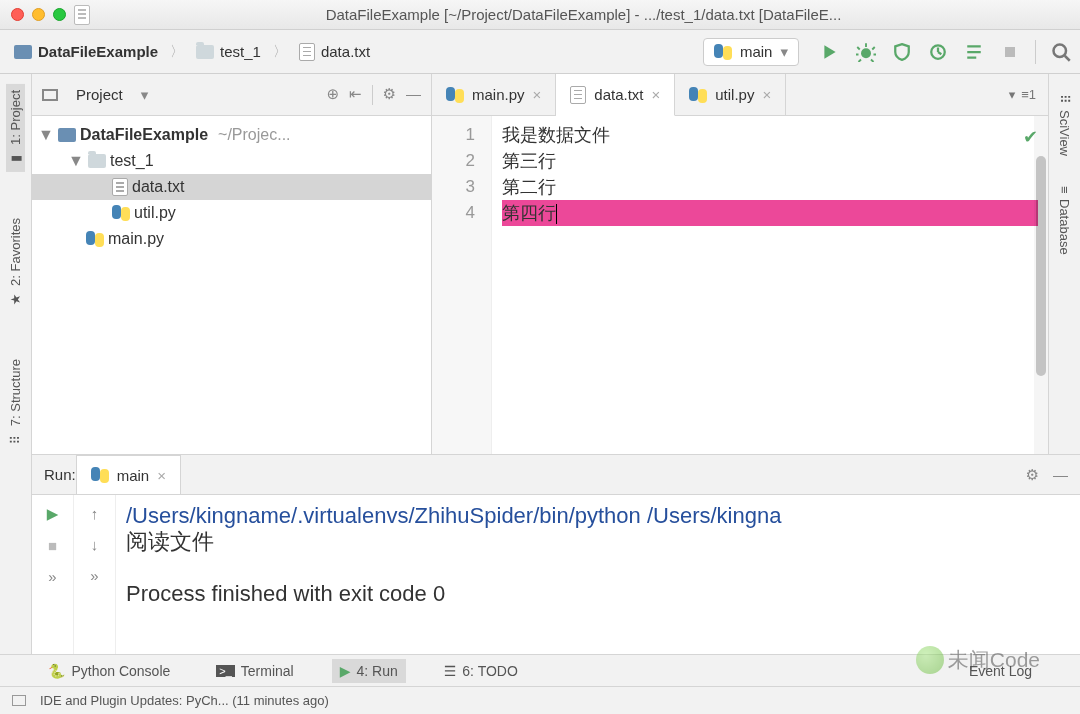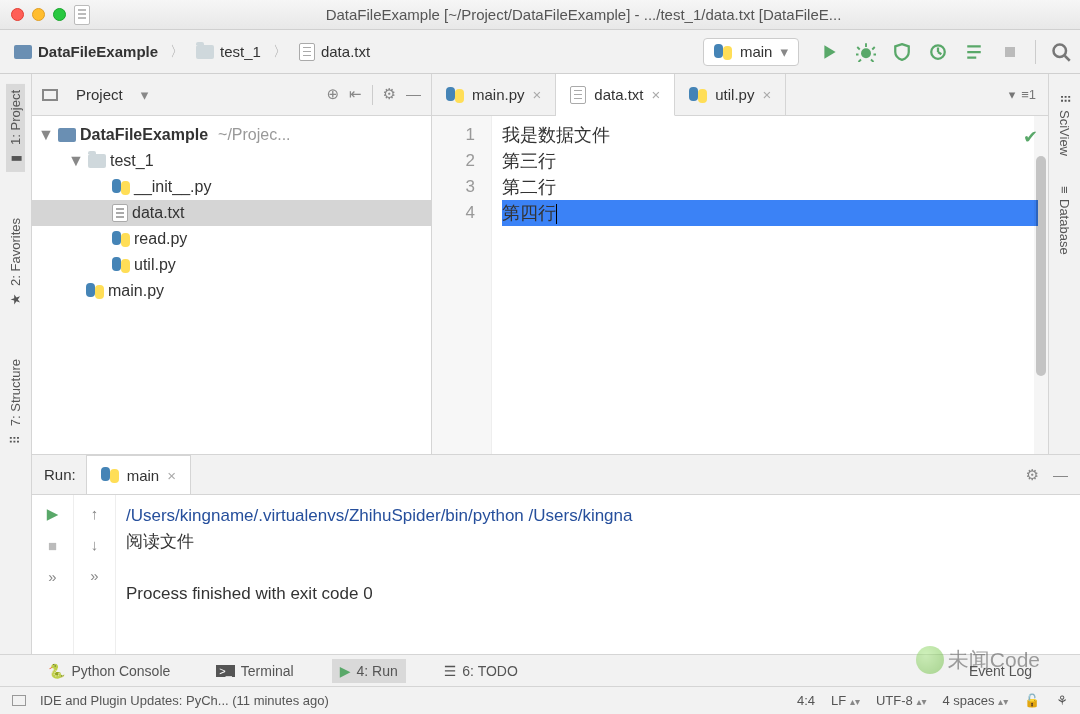--- a/index.html
+++ b/index.html
@@ -52,35 +52,35 @@
 .editor { grid-column: 3; grid-row: 1; background: #fff; display: flex; flex-direction: column; position: relative; }
 .tabs { height: 42px; background: #f2f2f2; border-bottom: 1px solid #d5d5d5; display: flex; align-items: stretch; }
 .tab { display: flex; align-items: center; gap: 8px; padding: 0 14px; border-right: 1px solid #d5d5d5; cursor: pointer; font-size: 15px; }
 .tab.active { background: #fff; border-bottom: 1px solid #fff; margin-bottom: -1px; }
 .tab .x { color: #aaa; cursor: pointer; font-size: 15px; }
 .tabs-extra { margin-left: auto; display: flex; align-items: center; gap: 6px; padding: 0 12px; color: #777; font-size: 13px; }
 .edbody { flex: 1; display: flex; position: relative; }
 .gutter { width: 60px; background: #f7f7f7; color: #999; text-align: right; padding: 6px 16px 6px 6px; font-family: Menlo, monospace; font-size: 17px; line-height: 26px; border-right: 1px solid #eee; }
 .code { flex: 1; padding: 6px 10px; font-family: Menlo, "PingFang SC", monospace; font-size: 18px; line-height: 26px; position: relative; }
 .cline { position: relative; }
-.cline.cur { background: #3b82f6; }
+.cline.cur { background: #ec4899; }
 .caret { display: inline-block; width: 1px; height: 20px; background: #000; vertical-align: middle; }
 .check { position: absolute; top: 8px; right: 10px; color: #59a869; font-size: 18px; }
 .vscrl { position: absolute; right: 0; top: 0; width: 14px; height: 100%; background: rgba(0,0,0,0.04);}
 .vscrl .thumb { position: absolute; top: 40px; left: 2px; width: 10px; height: 220px; background: rgba(0,0,0,0.2); border-radius: 5px; }
 
 
 .run { grid-column: 2 / span 3; grid-row: 2; background: #fff; border-top: 1px solid #d5d5d5; display: flex; flex-direction: column; }
-.run-head { height: 40px; background: #f2f2f2; display: flex; align-items: center; padding: 0 12px; gap: 10px; border-bottom: 1px solid #d5d5d5; }
+.run-head { height: 40px; background: #f2f2f2; display: flex; align-items: center; padding: 0 12px; border-bottom: 1px solid #d5d5d5; }
 .run-head .rtab { display: flex; align-items: center; gap: 8px; background: #fff; border: 1px solid #d5d5d5; border-bottom: none; padding: 6px 14px; height: 100%; }
 .run-head .tools { margin-left: auto; display: flex; gap: 14px; color: #888; }
 .run-body { flex: 1; display: flex; }
 .run-col { width: 42px; border-right: 1px solid #eee; display: flex; flex-direction: column; align-items: center; padding: 10px 0; gap: 14px; color: #888; }
 .run-col .ico { cursor: pointer; }
-.run-out { flex: 1; padding: 8px 10px; font-family: Menlo, monospace; font-size: 17px; color: #264f9c; line-height: 26px; overflow: hidden; }
+.run-out { flex: 1; padding: 8px 10px; font-family: Menlo, monospace; font-size: 22px; color: #264f9c; line-height: 26px; overflow: hidden; }
 .run-out .black { color: #333; }
 
 
 .bottomtabs { grid-column: 1 / span 4; grid-row: 3; background: #f2f2f2; border-top: 1px solid #d5d5d5; display: flex; align-items: center; padding: 0 40px; gap: 30px; font-size: 14px; color: #555; }
 .bottomtabs .bt { display: flex; align-items: center; gap: 6px; cursor: pointer; padding: 4px 8px; }
 .bottomtabs .bt.active { background: #d9d9d9; }
 
 
 .statusbar { grid-column: 1 / span 4; grid-row: 4; background: #f2f2f2; border-top: 1px solid #d5d5d5; display: flex; align-items: center; padding: 0 12px; font-size: 13px; color: #555; gap: 14px; }
 .statusbar .sb-right { margin-left: auto; display: flex; gap: 16px; align-items: center; }
@@ -217,34 +217,24 @@
         <span class="root-ico"></span>
         <b>DataFileExample</b>
         <span class="hint">~/Projec...</span>
       </div>
       <div class="node">
         <span class="indent" style="width:26px"></span>
         <span class="arrow">▼</span>
         <span class="dir-ico"></span>
         <span>test_1</span>
       </div>
-      <div class="node">
-        <span class="indent" style="width:70px"></span>
-        <span class="py-ico"></span>
-        <span>__init__.py</span>
-      </div>
       <div class="node sel">
         <span class="indent" style="width:70px"></span>
         <span class="txt-ico"></span>
         <span>data.txt</span>
-      </div>
-      <div class="node">
-        <span class="indent" style="width:70px"></span>
-        <span class="py-ico"></span>
-        <span>read.py</span>
       </div>
       <div class="node">
         <span class="indent" style="width:70px"></span>
         <span class="py-ico"></span>
         <span>util.py</span>
       </div>
       <div class="node">
         <span class="indent" style="width:44px"></span>
         <span class="py-ico"></span>
         <span>main.py</span>
@@ -357,28 +347,20 @@
     </div>
     <div style="flex:1"></div>
     <div class="bt">
       <span>Event Log</span>
     </div>
   </div>
 
   <div class="statusbar">
     <span style="border:1px solid #999;width:14px;height:11px;display:inline-block"></span>
     <span>IDE and Plugin Updates: PyCh... (11 minutes ago)</span>
-    <div class="sb-right">
-      <span>4:4</span>
-      <span><span>LF</span> <span class="udarr">▴▾</span></span>
-      <span><span>UTF-8</span> <span class="udarr">▴▾</span></span>
-      <span><span>4 spaces</span> <span class="udarr">▴▾</span></span>
-      <span>🔓</span>
-      <span>⚘</span>
-    </div>
   </div>
 
 </div>
 
 <div class="watermark">
   <span class="wc"></span>
   <span>未闻Code</span>
 </div>
 
 </body></html>

